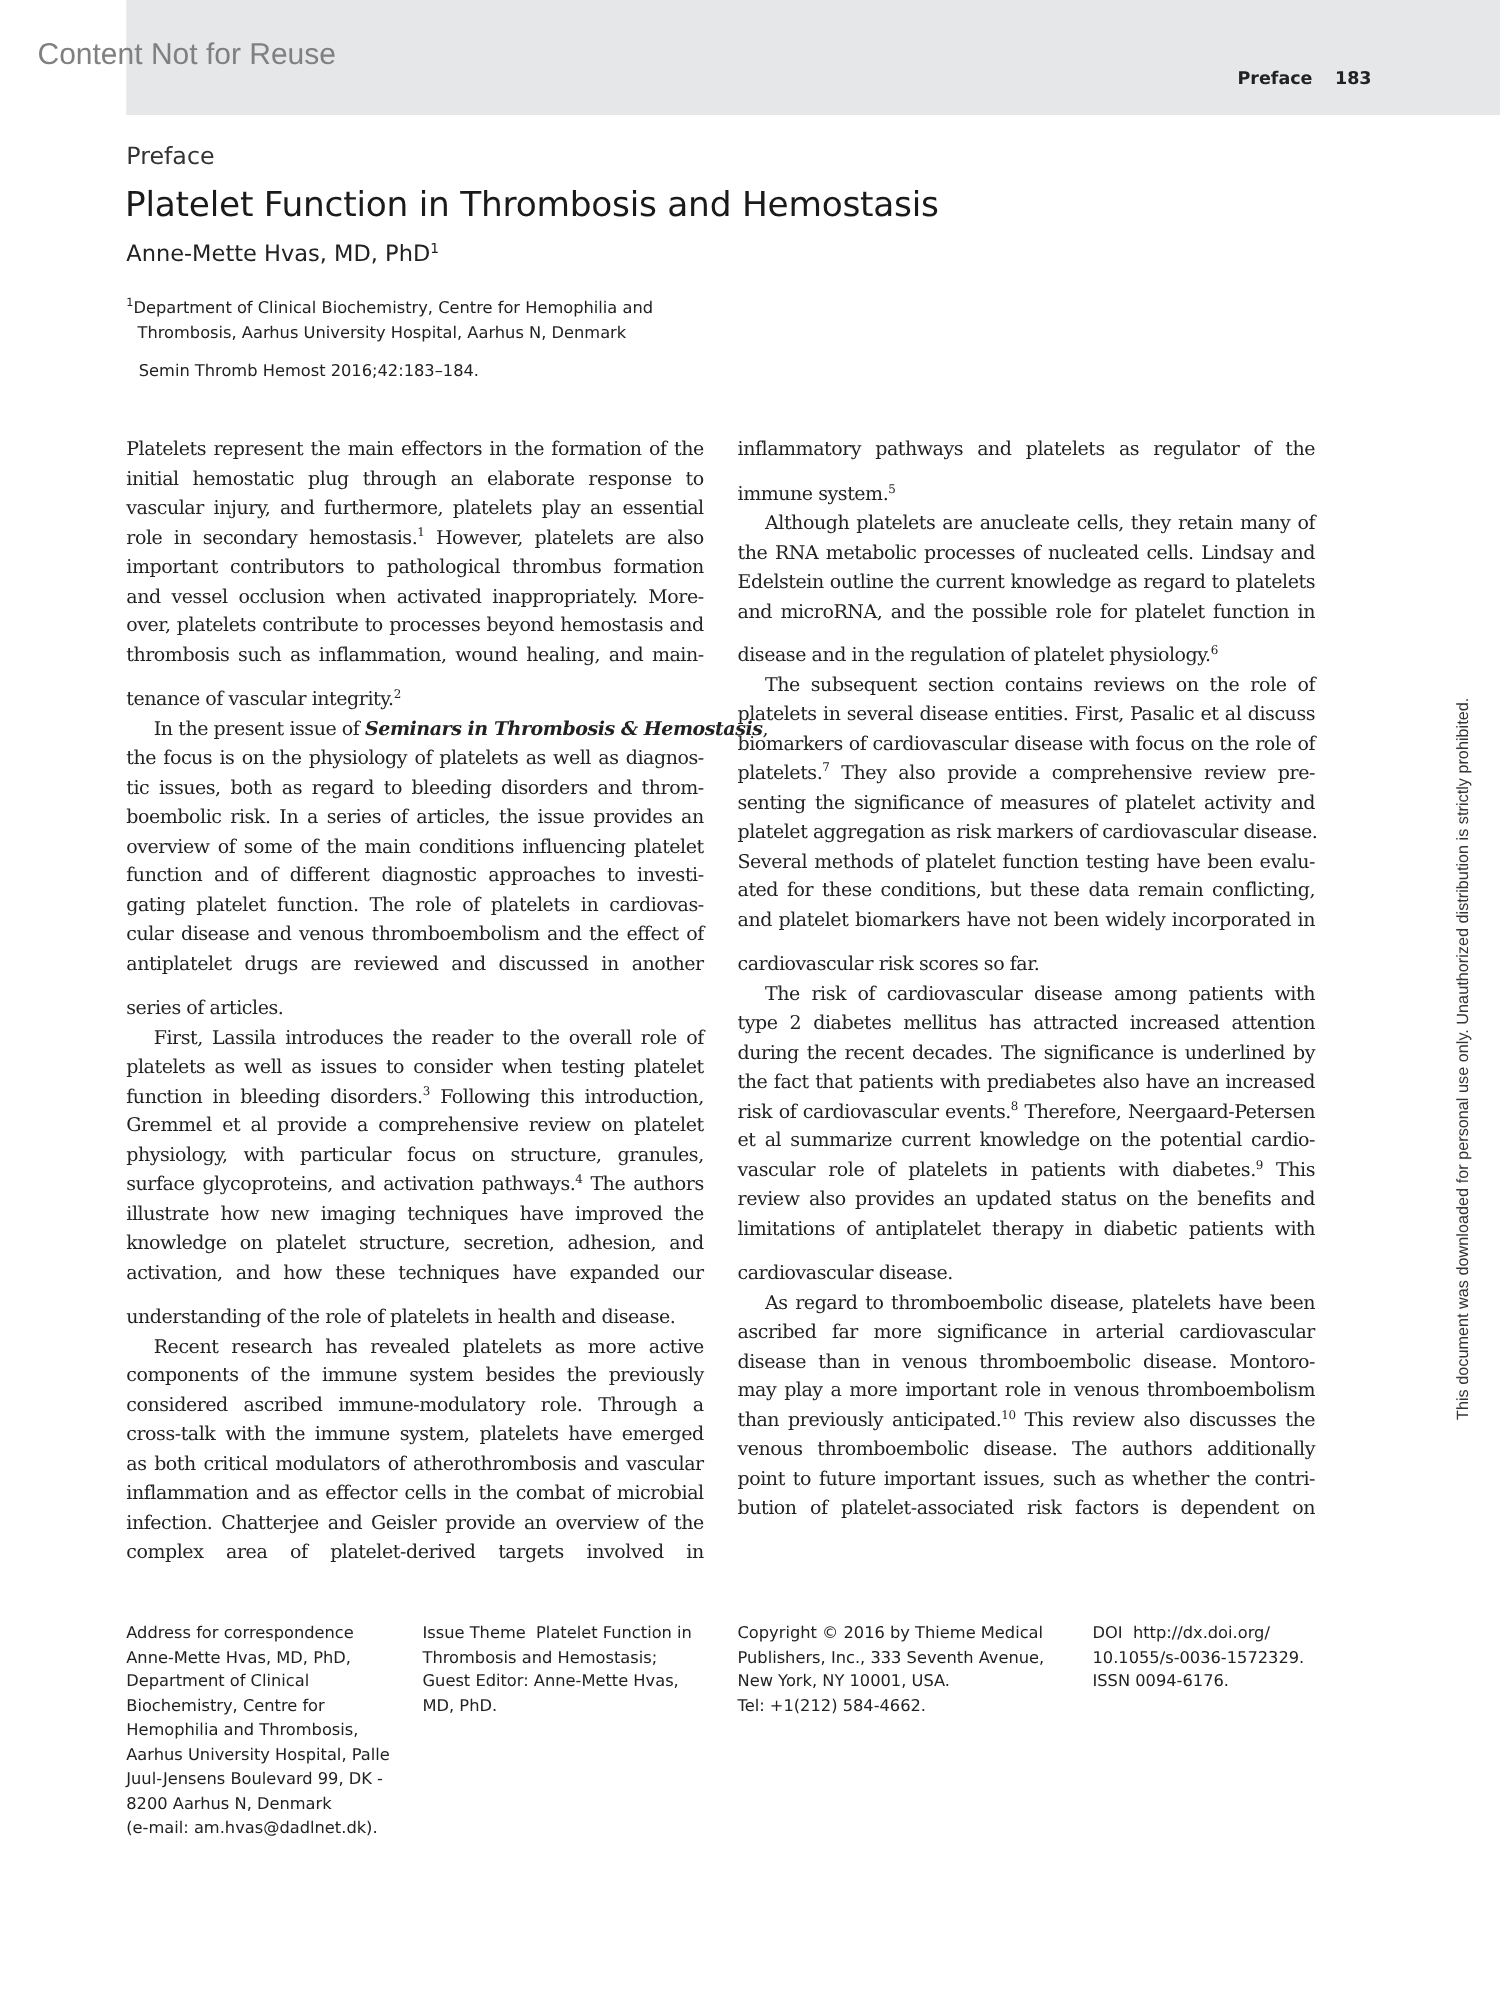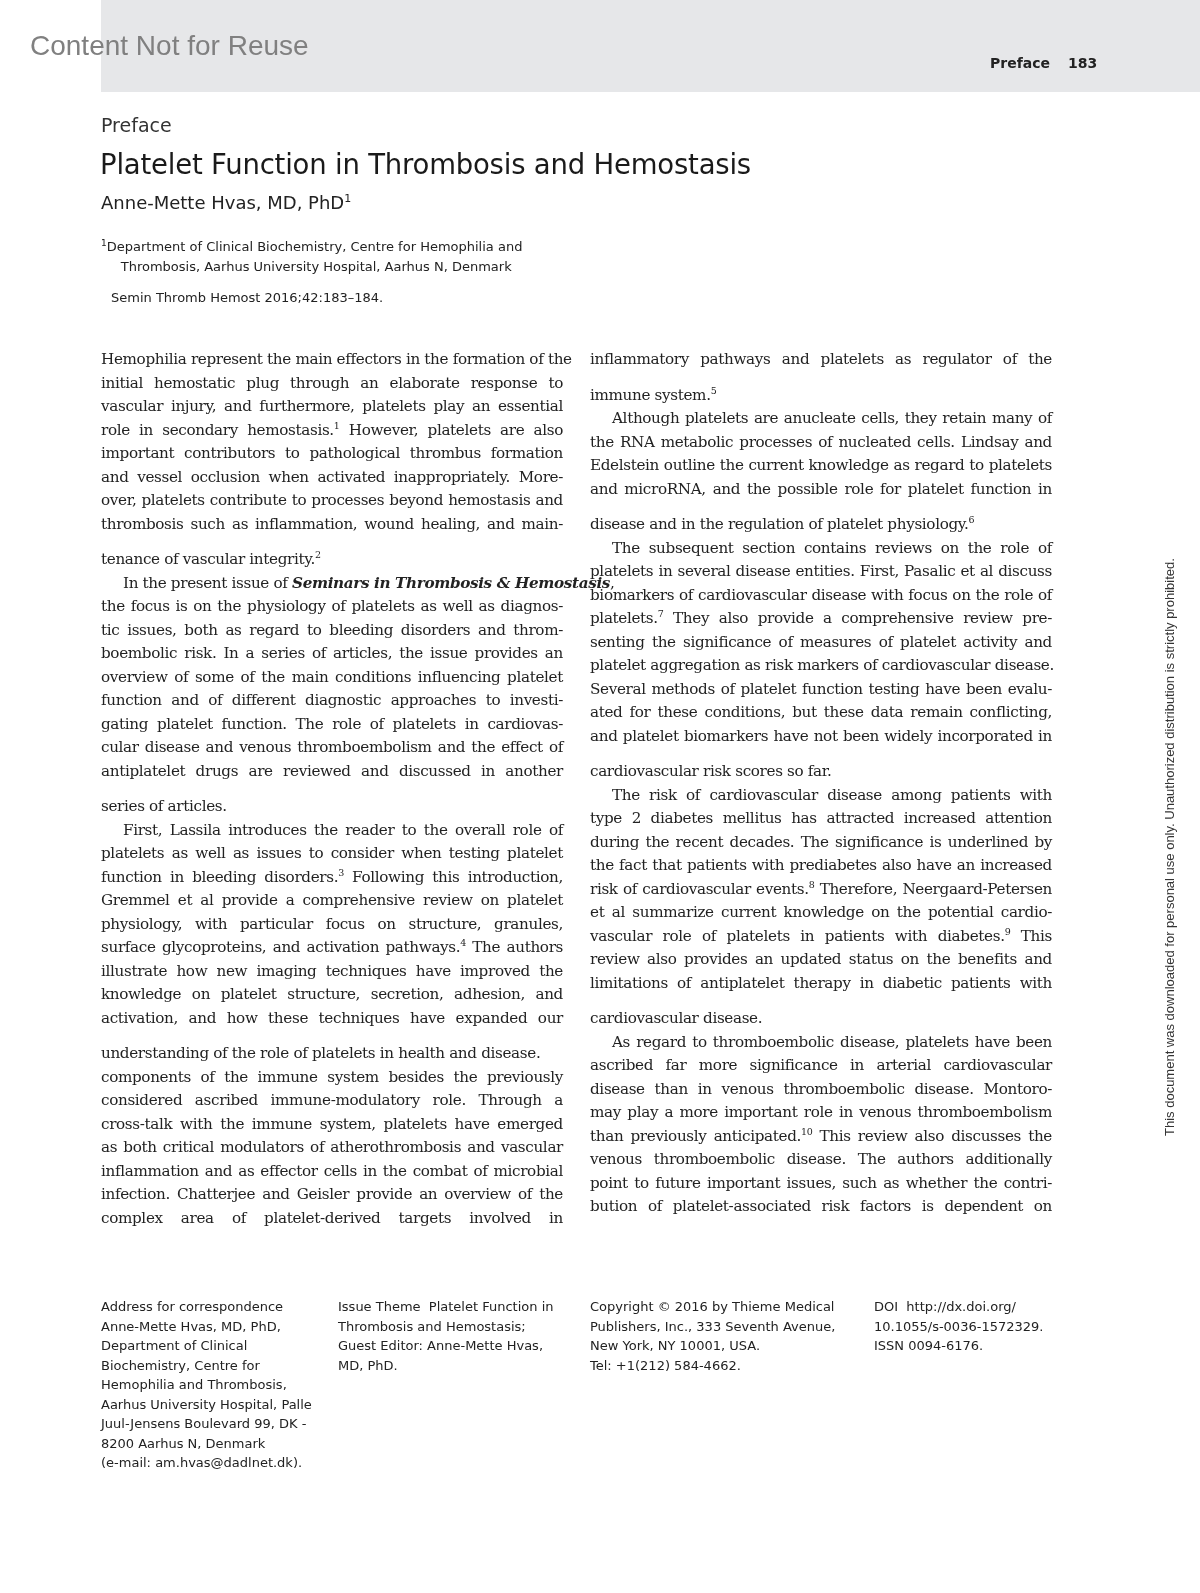--- a/index.html
+++ b/index.html
@@ -1,27 +1,27 @@
 <!DOCTYPE html>
 <html><head>
 <meta charset="utf-8">
 <style>
   html, body { margin: 0; padding: 0; background: #ffffff; }
   body { width: 1200px; height: 1593px; position: relative; overflow: hidden;
          font-family: "DejaVu Sans", sans-serif; color: #222; }
   .header-band { position: absolute; left: 101px; top: 0; width: 1099px; height: 92px; background: #e6e7e9; }
   .watermark { position: absolute; left: 30px; top: 30px; font-family: "Liberation Sans", sans-serif;
-               font-size: 28px; color: #808080; white-space: nowrap; }
+               font-size: 24px; color: #808080; white-space: nowrap; }
   .running-head { position: absolute; top: 55px; left: 990px; font-size: 14px; font-weight: bold; color: #222; white-space: nowrap; }
   .running-head .pnum { margin-left: 18px; }
   .section-label { position: absolute; left: 101px; top: 114px; font-size: 19px; color: #333; }
   .title { position: absolute; left: 100px; top: 148px; font-size: 27.5px; color: #1a1a1a; letter-spacing: -0.2px; white-space: nowrap; }
   .author { position: absolute; left: 101px; top: 192px; font-size: 18px; color: #222; white-space: nowrap; }
   .author sup { font-size: 11px; }
-  .affil { position: absolute; left: 101px; top: 233px; font-size: 13px; line-height: 20px; color: #222; text-align: center; }
+  .affil { position: absolute; left: 101px; top: 233px; font-size: 13px; line-height: 20px; color: #222; }
   .affil .l2 { padding-left: 9px; display: block; }
   .affil sup { font-size: 9px; }
   .citation { position: absolute; left: 111px; top: 290px; font-size: 13px; color: #222; white-space: nowrap; }
 
   .col { position: absolute; top: 348px; width: 462px; font-family: "DejaVu Serif", serif; font-size: 15.2px; color: #222; }
   .col.left { left: 101px; }
   .col.right { left: 590px; }
   .ln { height: 23.5px; line-height: 23.5px; white-space: nowrap; text-align: justify; text-align-last: justify; overflow: visible; letter-spacing: -0.35px; }
   .ln.last { text-align-last: left; margin-top: 12px; }
   .ln.indent { padding-left: 22px; }
@@ -52,21 +52,21 @@
 <div class="author">
   <span>Anne-Mette Hvas, MD, PhD</span><sup>1</sup>
 </div>
 <div class="affil">
   <sup>1</sup><span>Department of Clinical Biochemistry, Centre for Hemophilia and</span>
   <span class="l2">Thrombosis, Aarhus University Hospital, Aarhus N, Denmark</span>
 </div>
 <div class="citation">Semin Thromb Hemost 2016;42:183–184.</div>
 
 <div class="col left" id="col-left">
-    <div class="ln">Hemophilia represent the main effectors in the formation of the</div>
+    <div class="ln">Platelets represent the main effectors in the formation of the</div>
     <div class="ln">initial hemostatic plug through an elaborate response to</div>
     <div class="ln">vascular injury, and furthermore, platelets play an essential</div>
     <div class="ln">role in secondary hemostasis.<sup>1</sup> However, platelets are also</div>
     <div class="ln">important contributors to pathological thrombus formation</div>
     <div class="ln">and vessel occlusion when activated inappropriately. More-</div>
     <div class="ln">over, platelets contribute to processes beyond hemostasis and</div>
     <div class="ln">thrombosis such as inflammation, wound healing, and main-</div>
     <div class="ln last">tenance of vascular integrity.<sup>2</sup></div>
     <div class="ln indent">In the present issue of <i>Seminars in Thrombosis &amp; Hemostasis</i>,</div>
     <div class="ln">the focus is on the physiology of platelets as well as diagnos-</div>
@@ -81,20 +81,21 @@
     <div class="ln indent">First, Lassila introduces the reader to the overall role of</div>
     <div class="ln">platelets as well as issues to consider when testing platelet</div>
     <div class="ln">function in bleeding disorders.<sup>3</sup> Following this introduction,</div>
     <div class="ln">Gremmel et al provide a comprehensive review on platelet</div>
     <div class="ln">physiology, with particular focus on structure, granules,</div>
     <div class="ln">surface glycoproteins, and activation pathways.<sup>4</sup> The authors</div>
     <div class="ln">illustrate how new imaging techniques have improved the</div>
     <div class="ln">knowledge on platelet structure, secretion, adhesion, and</div>
     <div class="ln">activation, and how these techniques have expanded our</div>
     <div class="ln last">understanding of the role of platelets in health and disease.</div>
+    <div class="ln indent">Recent research has revealed platelets as more active</div>
     <div class="ln">components of the immune system besides the previously</div>
     <div class="ln">considered ascribed immune-modulatory role. Through a</div>
     <div class="ln">cross-talk with the immune system, platelets have emerged</div>
     <div class="ln">as both critical modulators of atherothrombosis and vascular</div>
     <div class="ln">inflammation and as effector cells in the combat of microbial</div>
     <div class="ln">infection. Chatterjee and Geisler provide an overview of the</div>
     <div class="ln">complex area of platelet-derived targets involved in</div>
   </div>
 <div class="col right" id="col-right">
     <div class="ln">inflammatory pathways and platelets as regulator of the</div>

